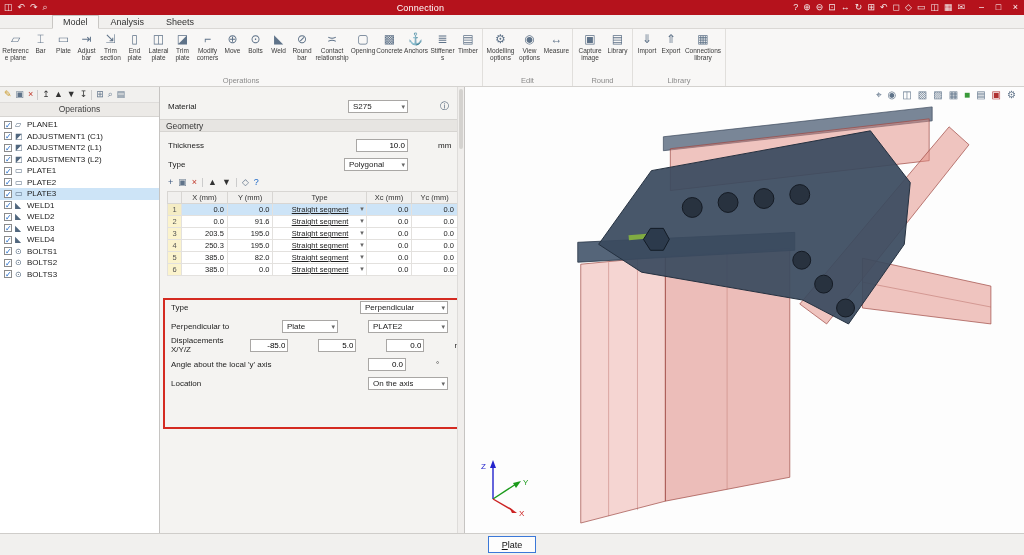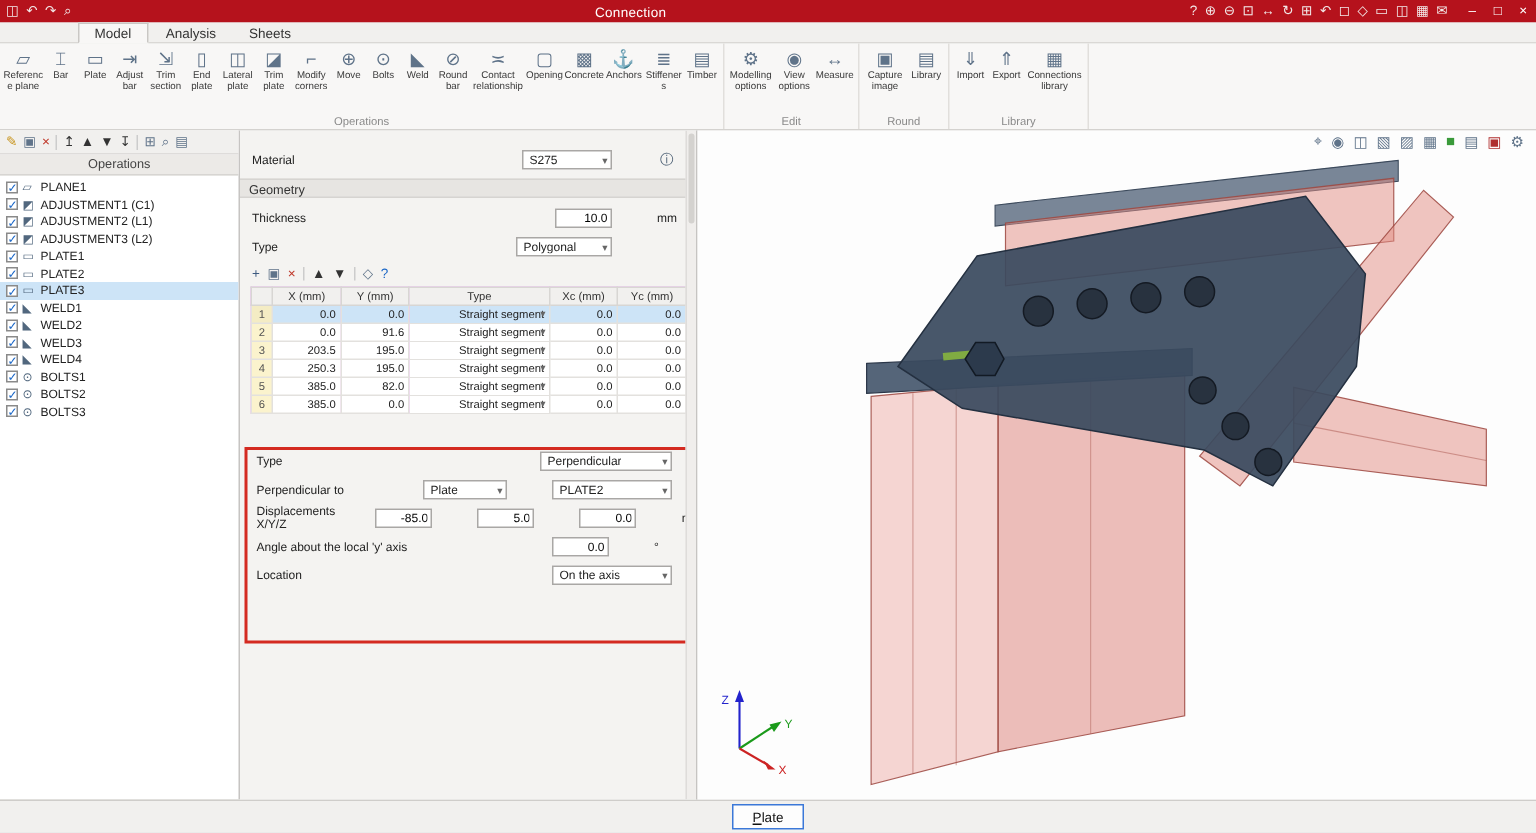--- a/index.html
+++ b/index.html
@@ -50,40 +50,40 @@
   .props{flex:0 0 305px;background:#f4f3f1;border-right:1px solid #c6c4c2;position:relative;padding-top:12px;overflow:hidden;}
   .props-scroll{position:absolute;right:0;top:0;bottom:0;width:7px;background:#f0eeec;border-left:1px solid #dedcda;}
   .props-scroll .thumb{margin:2px 1px;height:60px;background:#d4d2cf;border-radius:2px;}
   .prow{display:flex;align-items:center;padding:0 14px 0 8px;height:14px;margin-bottom:5px;gap:27px;}
   .plabel{flex:1;font-size:8px;color:#222;}
   .unit{margin-left:3px;width:12px;font-size:8px;color:#222;}
   .pinput{height:13px;border:1px solid #a9a7a5;background:#fff;font-family:inherit;font-size:8px;text-align:right;padding:0 2px;}
   .pselect{height:13px;border:1px solid #a9a7a5;background:#fff;display:flex;align-items:center;justify-content:space-between;font-size:8px;padding:0 2px 0 4px;cursor:default;}
   .pselect .selval{white-space:nowrap;overflow:hidden;}
   .chev::after{content:"▾";font-size:7px;color:#666;}
-  .w38{width:38px;} .w46{width:38px;margin-left:28px;} .w56{width:56px;} .w60{width:60px;} .w64{width:64px;} .w80{width:80px;} .w88{width:88px;}
+  .w38{width:38px;} .w46{width:52px;margin-left:28px;} .w56{width:56px;} .w60{width:60px;} .w64{width:64px;} .w80{width:80px;} .w88{width:88px;}
   .gap2{margin-left:3px;}
   .info-icon{margin-left:4px;width:11px;font-size:9px;color:#44586e;text-align:center;}
   .info-icon::after{content:"ⓘ";}
   .sect-header{height:13px;line-height:13px;background:#e7e5e2;border-top:1px solid #d6d4d1;border-bottom:1px solid #d6d4d1;font-size:8.5px;color:#333;padding-left:6px;margin-bottom:6px;}
   .geo-header{margin-top:6px;}
 
   
   .tbl-toolbar{display:flex;align-items:center;gap:5px;padding:0 8px;height:13px;margin-bottom:2px;}
   .tbl-tool{font-size:9px;line-height:13px;cursor:default;}
   .tbl-sep{width:1px;height:9px;background:#ccc;}
-  .gtable{table-layout:fixed;width:291px;margin:0 0 0 7px;border-collapse:collapse;font-size:7.5px;background:#f0abfc;}
+  .gtable{table-layout:fixed;width:291px;margin:0 0 0 7px;border-collapse:collapse;font-size:7.5px;background:#737373;}
   .gtable col.c0{width:14px;} .gtable col.c1{width:45px;} .gtable col.c2{width:45px;}
   .gtable col.c3{width:92px;} .gtable col.c4{width:45px;} .gtable col.c5{width:45px;}
   .gtable th{background:#f1f0ee;border:1px solid #d8d6d3;font-weight:normal;height:12px;color:#333;}
   .gtable td{border:1px solid #e3e1de;height:12px;padding:0 3px;text-align:right;background:#fff;color:#222;}
   .gtable td.rownum{background:#fbf3cd;text-align:center;padding:0;color:#555;}
   .gtable tr.sel td{background:#cde4f7;}
   .gtable tr.sel td.rownum{background:#f4ecc4;}
-  .gtable td.typecell{text-align:right;padding-left:4px;position:relative;}
+  .gtable td.typecell{text-align:center;padding-left:4px;position:relative;text-decoration:underline;}
   .gtable td.typecell .chev{position:absolute;right:2px;top:0;}
 
   
   .pos-wrap{border:2px solid #d42a21;margin:22px 4px 0 3px;padding-bottom:32px;background:#f4f3f1;}
   .pos-wrap .sect-header{margin-bottom:7px;}
   .pos-wrap .prow{padding:0 10px 0 6px;}
 
   
   .viewport{flex:1;background:#fdfdfd;position:relative;overflow:hidden;}
   .vp-toolbar{position:absolute;top:2px;right:8px;display:flex;gap:6px;z-index:3;}

